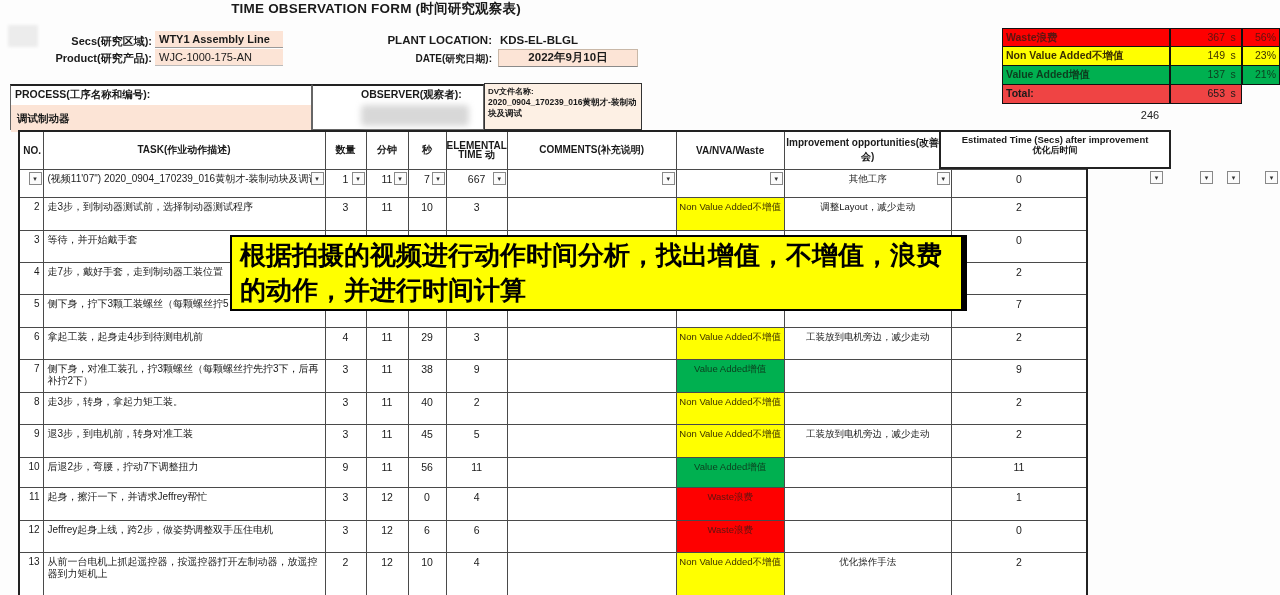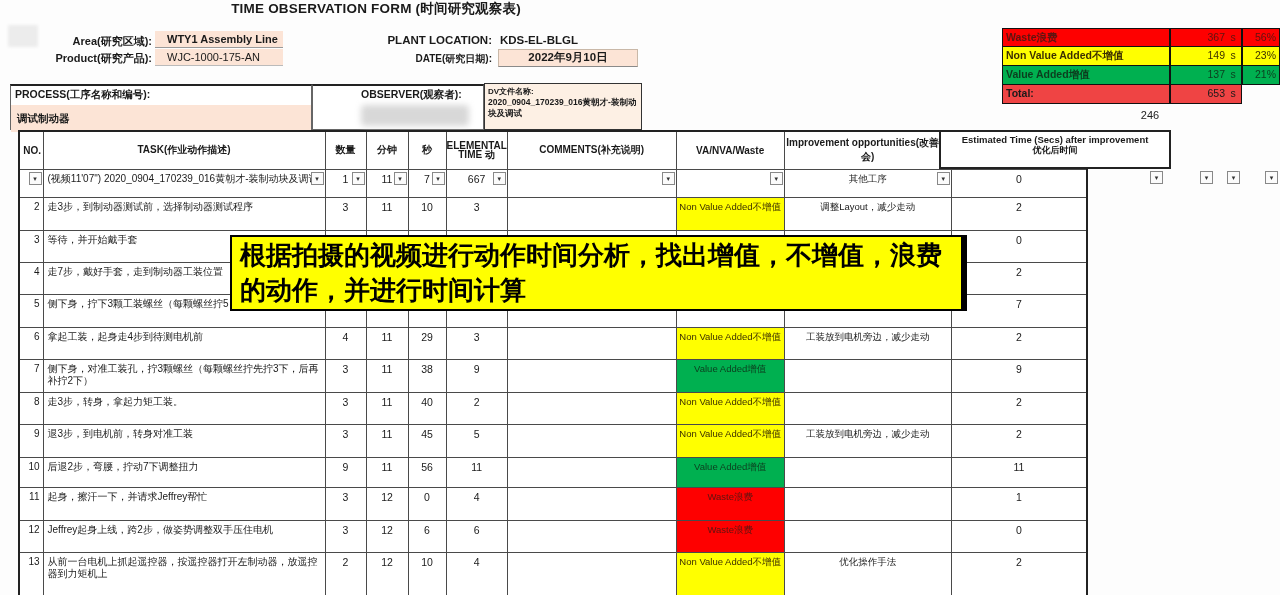--- a/index.html
+++ b/index.html
@@ -9,21 +9,21 @@
   #page { position:relative; width:1280px; height:595px; }
 
   
   #main-title { left:16px; top:4; width:720px; text-align:center; font-size:13.5px; font-weight:bold; letter-spacing:.2px; }
 
   
   #artifact { left:8px; top:25px; width:30px; height:22px; background:#ececec; filter:blur(1.5px); border-radius:2px; }
 
   
   .mlabel { font-weight:bold; font-size:11px; text-align:right; }
-  .mvalue { font-size:11px; padding:2px 4px 0 12px; }
+  .mvalue { font-size:11px; padding:2px 4px 0 4px; }
   .peach { background:#fce4d6; }
   #area-label   { left:30px;  top:34px; width:122px; }
   #area-value   { left:155px; top:31px; width:128px; height:17px; font-weight:bold; border-bottom:1px solid #999; }
   #product-label{ left:20px;  top:51px; width:132px; }
   #product-value{ left:155px; top:49px; width:128px; height:17px; border-bottom:1px solid #bbb; }
   #plant-label  { left:340px; top:34px; width:152px; font-size:11.5px; }
   #plant-value  { left:500px; top:34px; font-weight:bold; font-size:11.5px; }
   #date-label   { left:340px; top:52px; width:152px; font-size:10px;text-align:right; }
   #date-value   { left:498px; top:49px; width:140px; height:18px; text-align:center; font-weight:bold; font-size:11.5px; border:1px solid #c9b8a8; border-bottom:1px solid #8a8a8a; }
 
@@ -99,21 +99,21 @@
         font-size:26px; font-weight:bold; line-height:35px; padding:1px 8px; color:#000; }
 </style>
 </head>
 <body>
 
 <div id="page">
 
   <div id="main-title" class="abs">TIME OBSERVATION FORM (时间研究观察表)</div>
   <div id="artifact" class="abs"></div>
 
-  <div id="area-label" class="abs mlabel">Area(研究区域):</div>
+  <div id="area-label" class="abs mlabel">Secs(研究区域):</div>
   <div id="area-value" class="abs mvalue peach">WTY1 Assembly Line</div>
   <div id="product-label" class="abs mlabel">Product(研究产品):</div>
   <div id="product-value" class="abs mvalue peach">WJC-1000-175-AN</div>
   <div id="plant-label" class="abs mlabel">PLANT LOCATION:</div>
   <div id="plant-value" class="abs">KDS-EL-BLGL</div>
   <div id="date-label" class="abs mlabel">DATE(研究日期):</div>
   <div id="date-value" class="abs peach">2022年9月10日</div>
 
   <div id="summary" class="abs">
     <div class="srow">

